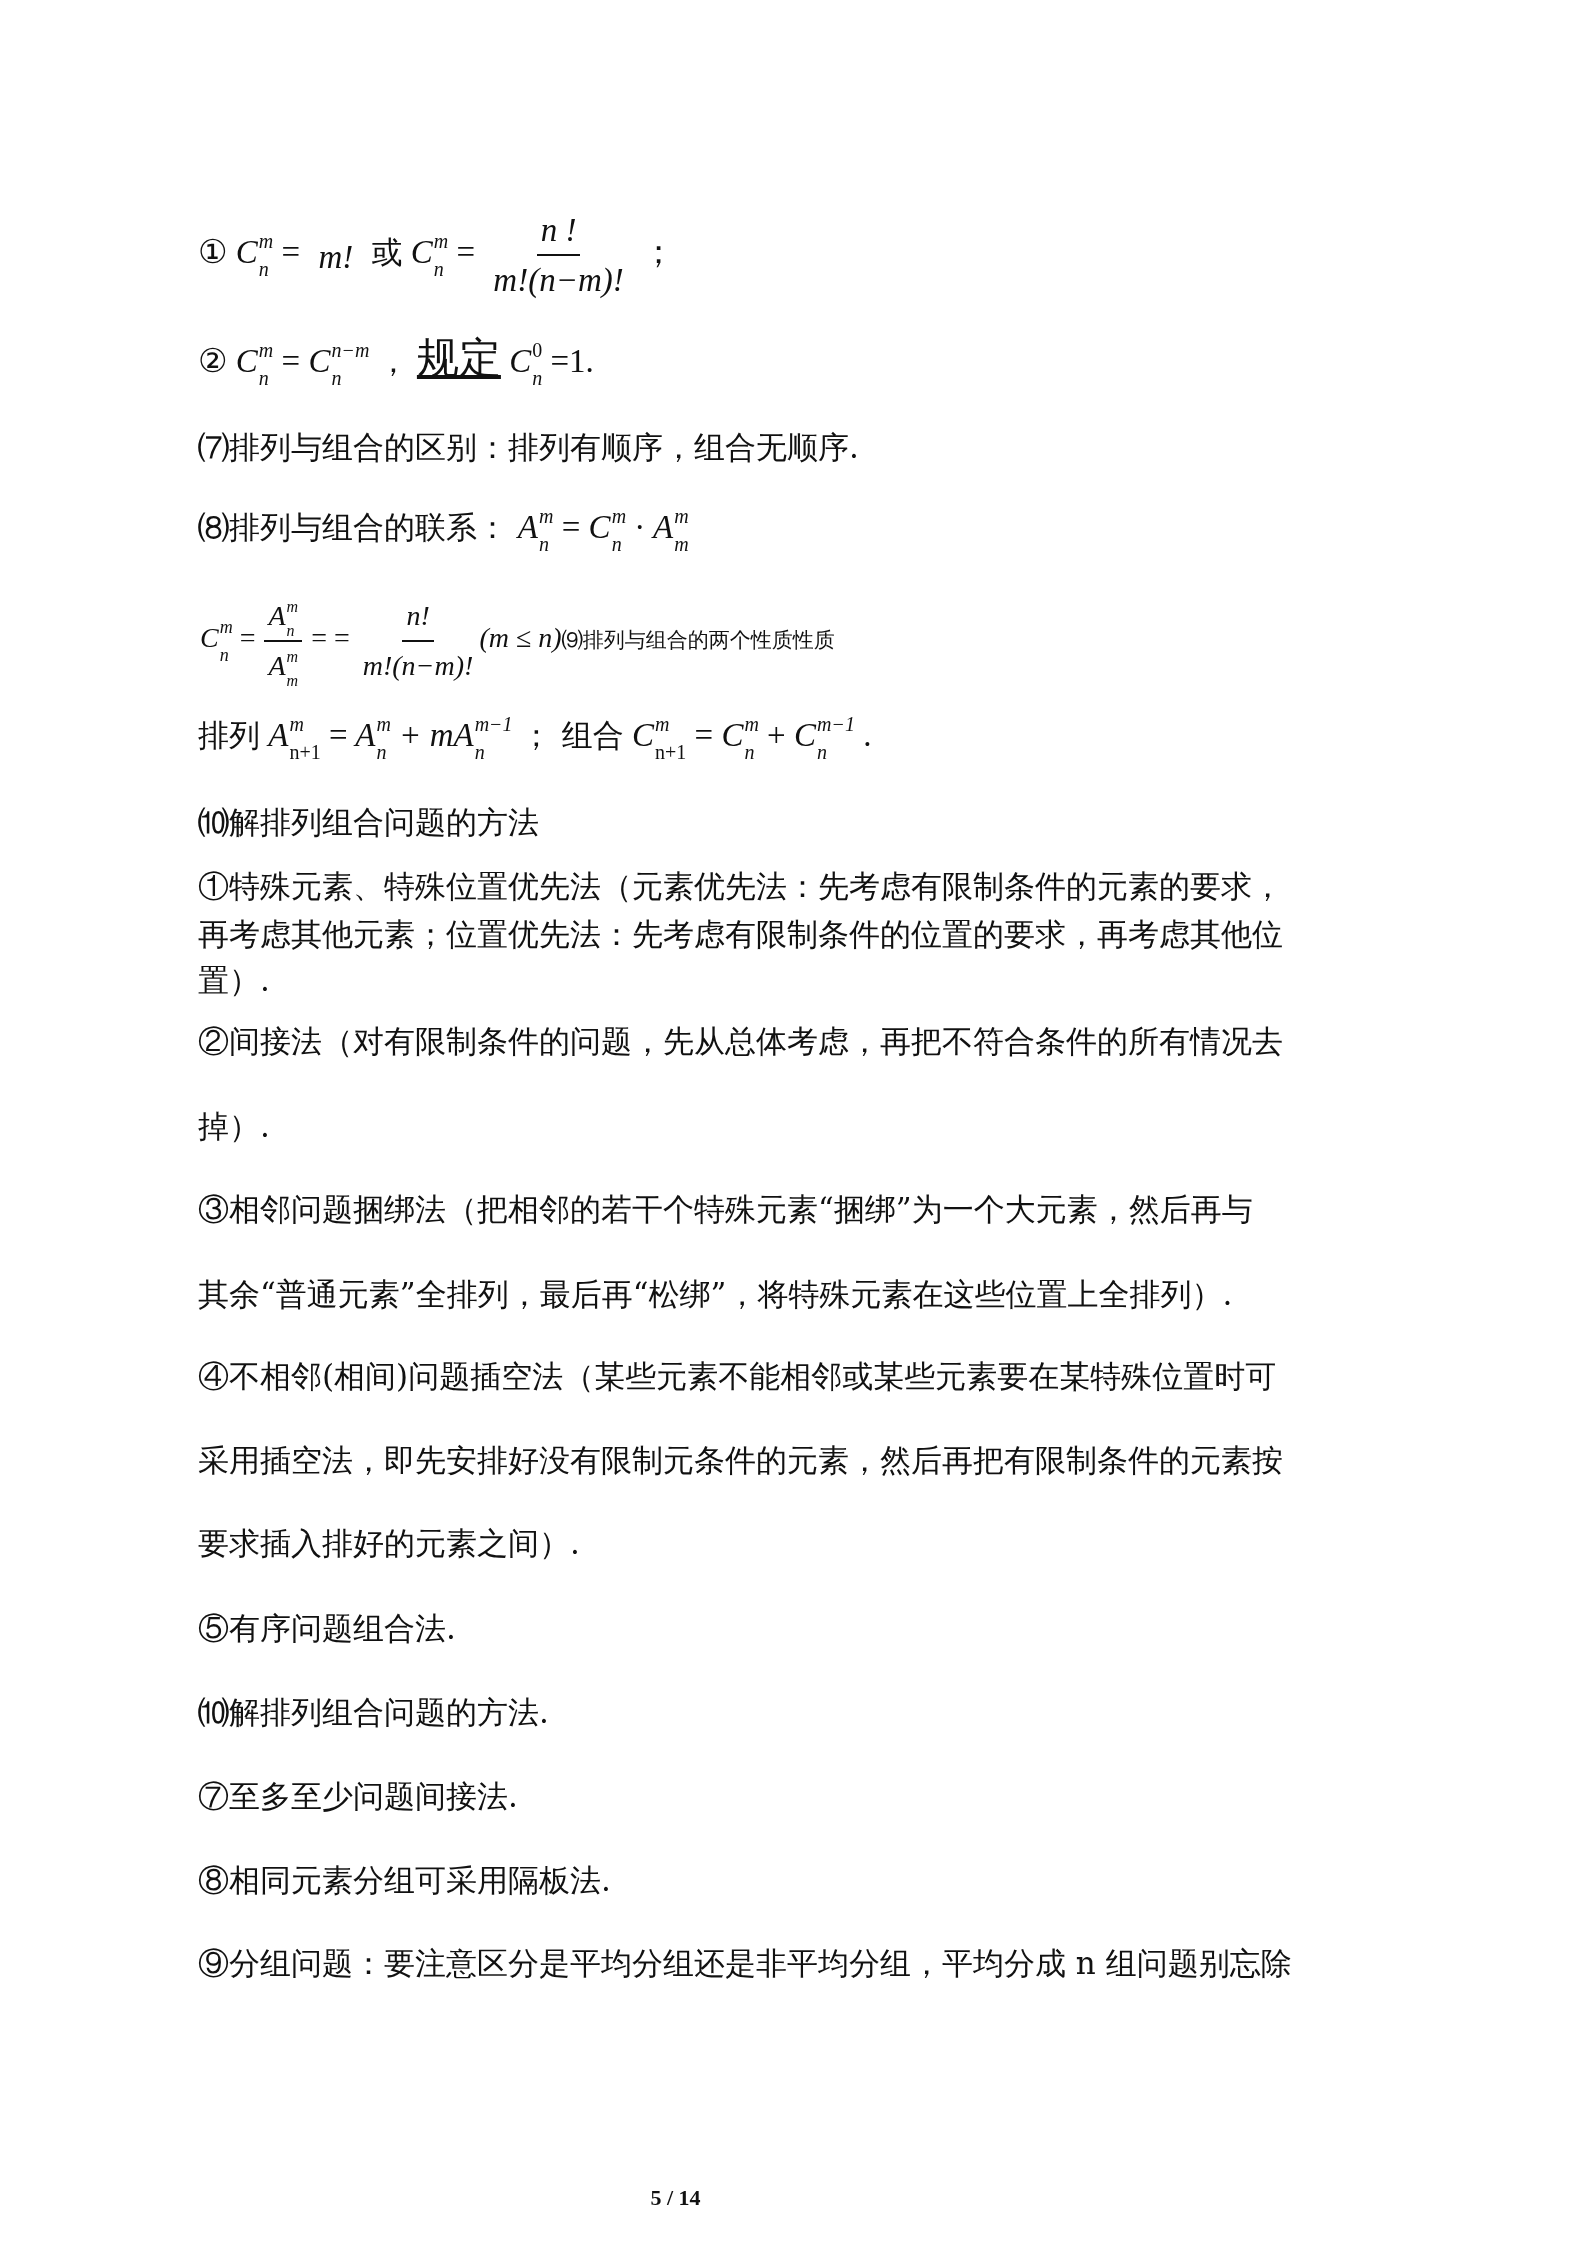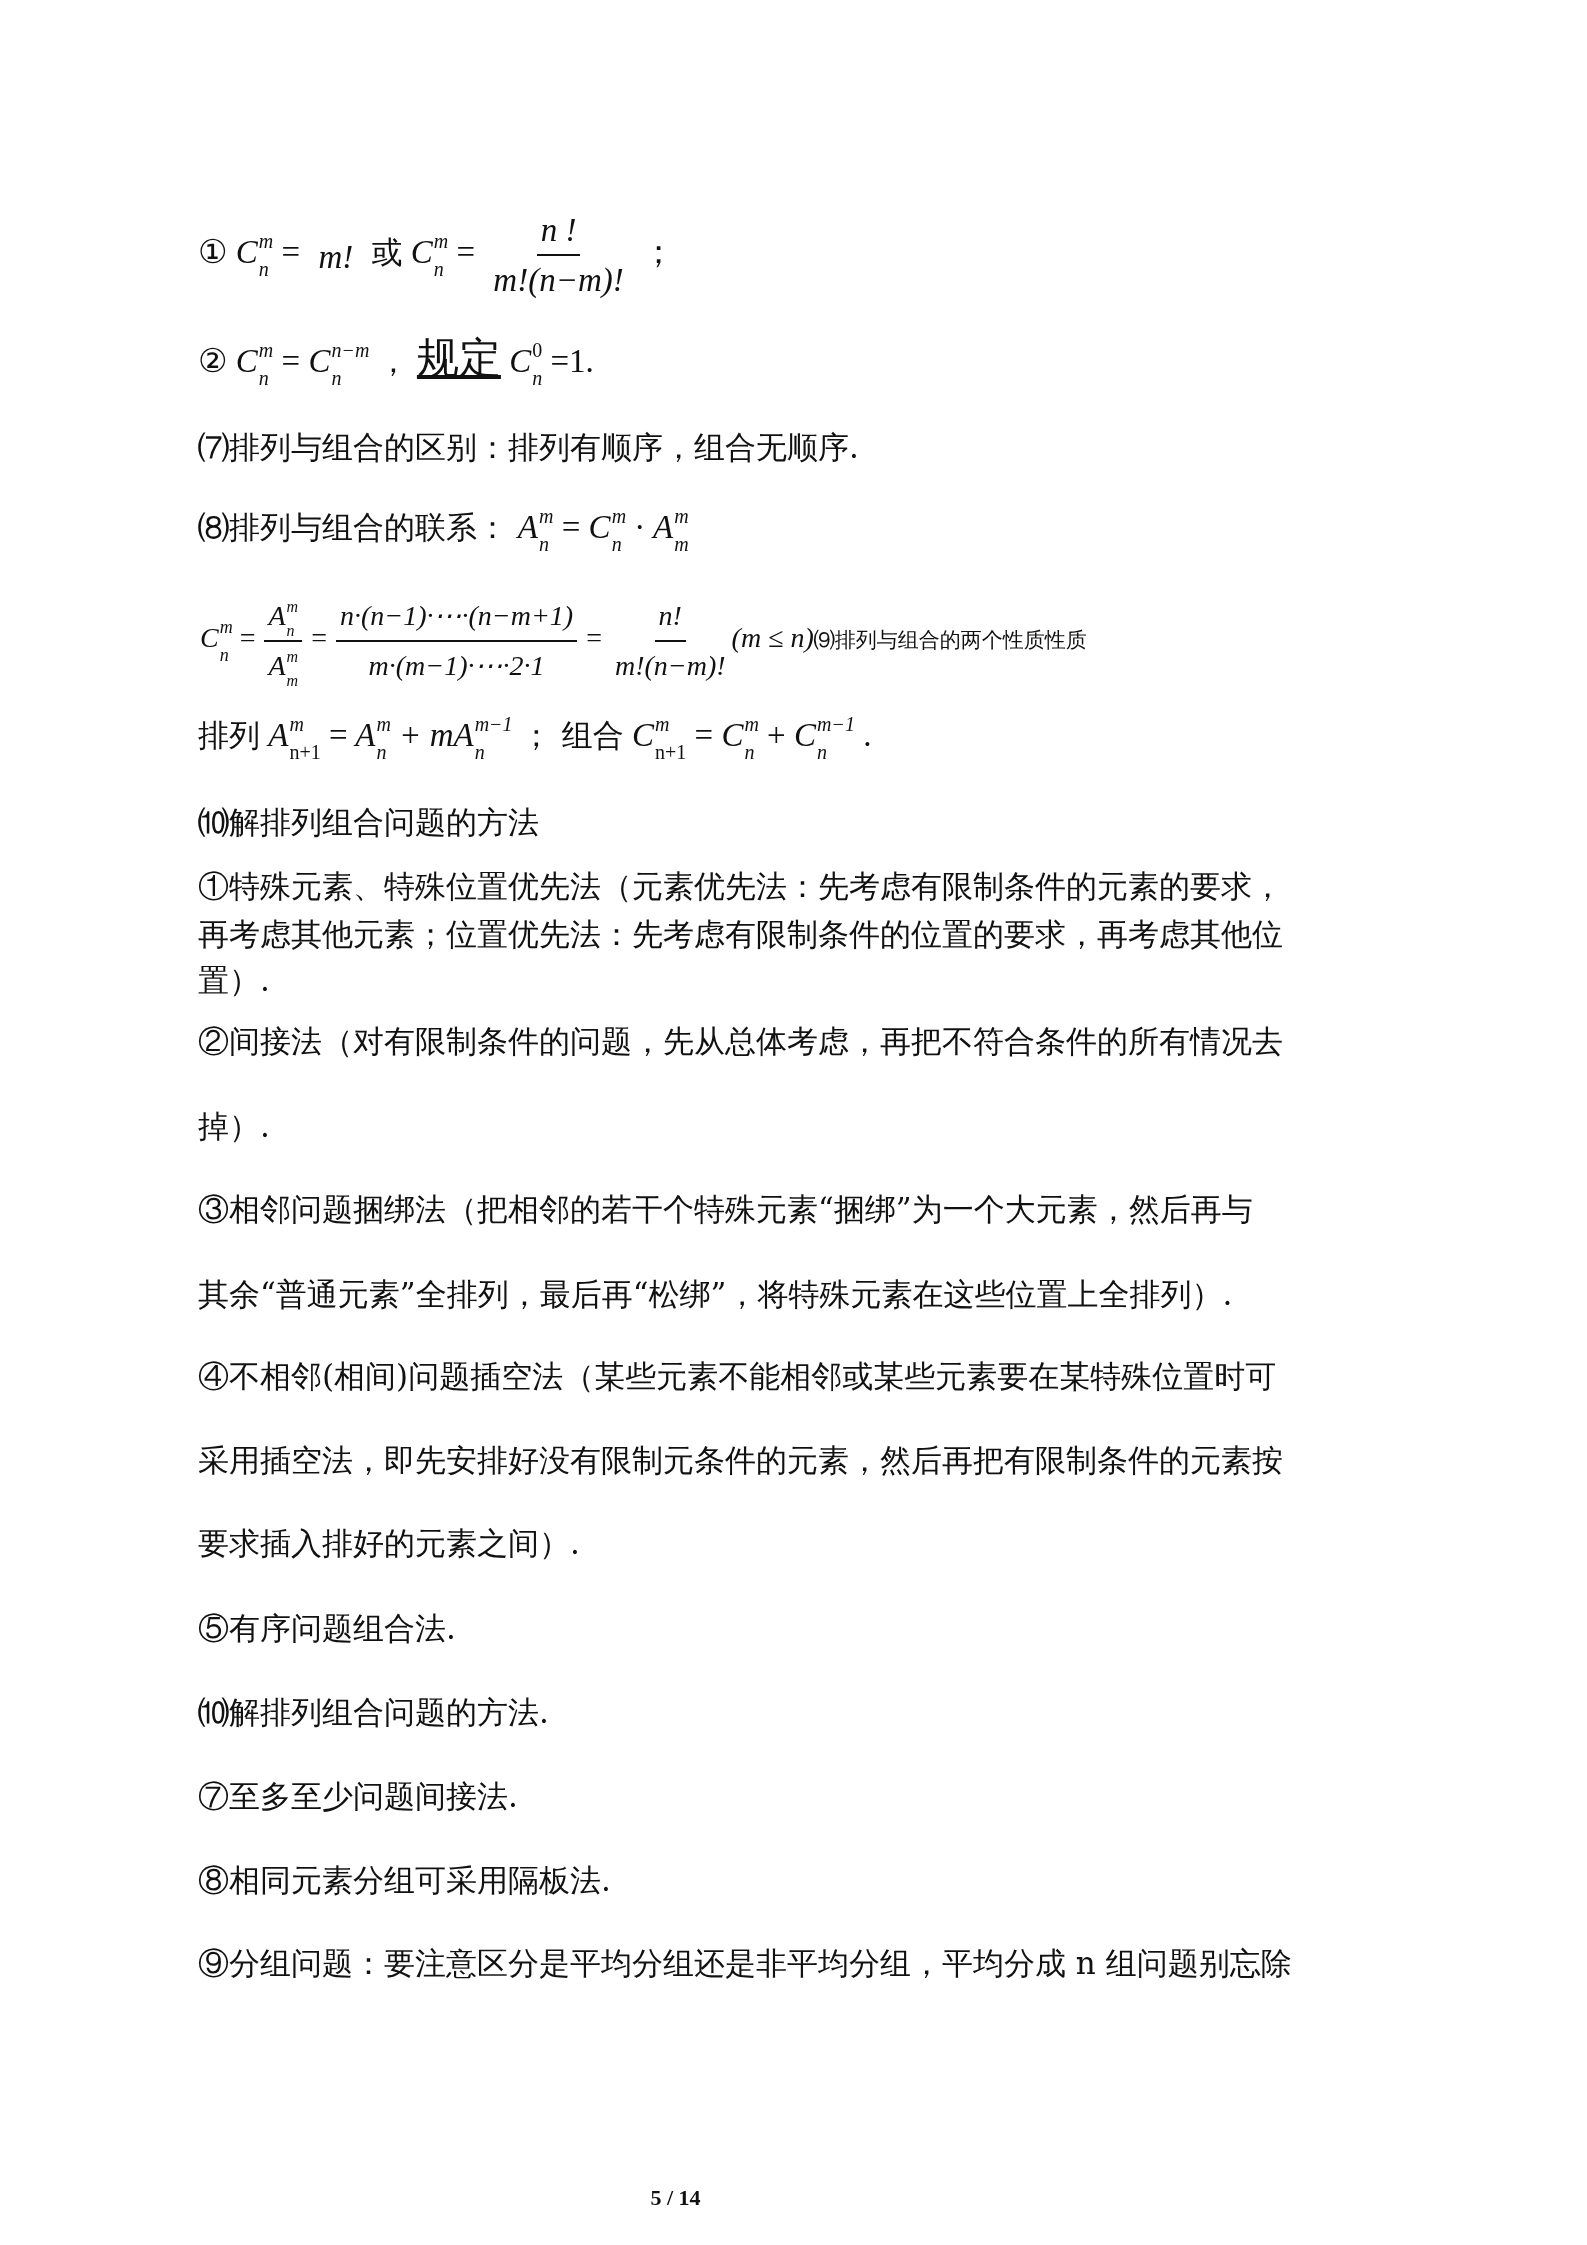--- a/index.html
+++ b/index.html
@@ -100,24 +100,20 @@
     <span class="num"><span>A</span><span class="ss" style="font-size:16px;line-height:16px;">
           <span class="sup">m</span>
           <span class="sub">n</span>
         </span></span>
     <span class="den"><span>A</span><span class="ss" style="font-size:16px;line-height:16px;">
           <span class="sup">m</span>
           <span class="sub">m</span>
         </span></span>
   </span>
   <span class="up">=</span>
-  <span class="frac" style="margin:0 2px;">
-      <span class="num">n·(n−1)·⋯·(n−m+1)</span>
-      <span class="den">m·(m−1)·⋯·2·1</span>
-    </span>
   <span class="up">=</span>
   <span class="frac" style="margin:0 2px;">
       <span class="num">n!</span>
       <span class="den">m!(n−m)!</span>
     </span><span>(m ≤ n)</span><span class="ul up" style="font-family:'DejaVu Serif',serif;font-size:21px;">⑼排列与组合的两个性质性质</span>
 </div>
 
 <div class="line" style="top:715px;">
   <span>排列</span><span class="math">
     <span>A</span><span class="ss">

